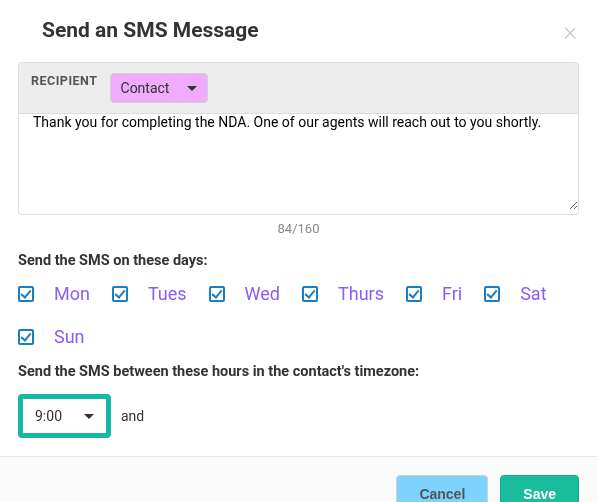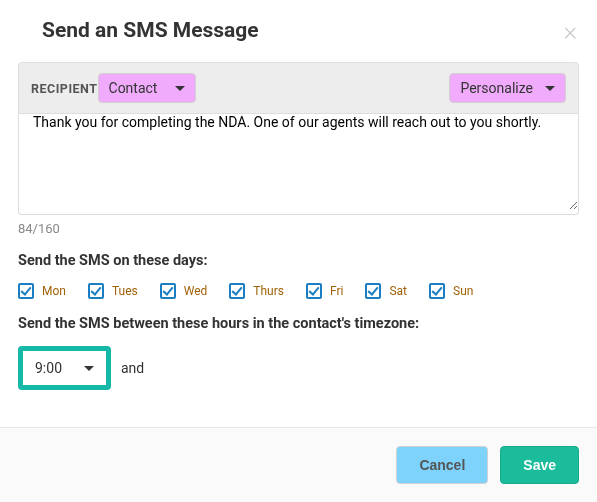--- a/index.html
+++ b/index.html
@@ -3,34 +3,34 @@
   <meta charset="utf-8">
   <style>
     * { box-sizing: border-box; margin: 0; padding: 0; }
     body { font-family: -apple-system, BlinkMacSystemFont, "Segoe UI", Roboto, Helvetica, Arial, sans-serif; color: #333; width: 597px; height: 502px; position: relative; background: #fff; }
     .modal { width: 100%; height: 100%; display: flex; flex-direction: column; }
     .header { padding: 18px 18px 0 18px; display: flex; justify-content: space-between; align-items: flex-start; }
     .title { font-size: 21px; font-weight: 700; color: #333; margin-left: 24px; }
     .close-btn { font-size: 26px; color: #ccc; cursor: pointer; line-height: 1; padding: 0 2px; font-weight: 300; }
     .body { padding: 18px; flex: 1; }
     .recipient-bar { background: #ededed; border: 1px solid #ddd; border-radius: 4px 4px 0 0; padding: 10px 12px; display: flex; align-items: center; justify-content: space-between; }
-    .recipient-left { display: flex; align-items: center; }
+    .recipient-left { display: flex; align-items: flex-start; gap: 12px; }
     .recipient-label { font-size: 12.5px; font-weight: 700; letter-spacing: 0.5px; color: #555; text-transform: uppercase; }
     .select-box { background: #f0abfc; border: 1px solid #d0d0d0; border-radius: 4px; padding: 6px 10px; display: flex; align-items: center; gap: 18px; font-size: 14px; cursor: pointer; }
     .select-box.personalize { gap: 12px; }
     .caret-down { width: 0; height: 0; border-left: 5px solid transparent; border-right: 5px solid transparent; border-top: 5px solid #333; }
     .textarea-wrap { border: 1px solid #ddd; border-top: none; border-radius: 0 0 4px 4px; }
     .textarea { width: 100%; border: none; resize: both; padding: 0 14px; font-size: 14px; font-family: inherit; min-height: 96px; outline: none; border-radius: 0 0 4px 4px; overflow: auto; max-width: 100%; }
-    .char-count { text-align: left; font-size: 13px; color: #888; margin-top: 6px; }
+    .char-count { text-align: center; font-size: 13px; color: #888; margin-top: 6px; }
     .section-label { font-size: 14.5px; font-weight: 700; color: #333; margin-top: 16px; margin-bottom: 14px; }
     .days-row { display: flex; gap: 22px; flex-wrap: wrap; }
     .day-item { display: flex; align-items: center; gap: 8px; cursor: pointer; }
     .checkbox { width: 16px; height: 16px; border: 2px solid #1b7ec2; border-radius: 2px; display: flex; align-items: center; justify-content: center; position: relative; }
     .checkbox.checked::after { content: ""; position: absolute; left: 3px; top: 0px; width: 4px; height: 8px; border: solid #1b7ec2; border-width: 0 2px 2px 0; transform: rotate(40deg); }
-    .day-label { font-size: 12px; color: #a16207; }
+    .day-label { font-size: 18px; color: #8b5cf6; margin-left: 12px; }
     .hours-row { display: flex; align-items: center; gap: 10px; margin-top: 4px; }
     .hour-select { border: 5px solid #14b8a6; border-radius: 4px; background: #fff; padding: 9px 12px; display: flex; align-items: center; gap: 22px; font-size: 14px; cursor: pointer; }
     .and-text { font-size: 14px; color: #333; }
     .footer { border-top: 1px solid #e7e7e7; background: #fafafa; padding: 18px; display: flex; justify-content: flex-end; gap: 12px; margin-top: auto; }
     .btn { font-size: 14px; font-weight: 600; padding: 10px 22px; border-radius: 4px; cursor: pointer; border: 1px solid transparent; }
     .btn-cancel { background: #7dd3fc; border: 1px solid #d0d0d0; color: #555; }
     .btn-save { background: #1abc9c; color: #fff; border: 1px solid #17a98c; }
   </style>
 </head>
 <body>
@@ -44,24 +44,20 @@
 
   <div class="body">
 
     <div class="recipient-bar">
       <div class="recipient-left">
         <span class="recipient-label">RECIPIENT</span>
         <div class="select-box">
           <span>Contact</span>
           <span class="caret-down"></span>
         </div>
-      </div>
-      <div class="select-box personalize">
-        <span>Personalize</span>
-        <span class="caret-down"></span>
       </div>
     </div>
 
     <div class="textarea-wrap">
       <textarea class="textarea" style="">Thank you for completing the NDA. One of our agents will reach out to you shortly.</textarea>
     </div>
     <div class="char-count">84/160</div>
 
     <div class="section-label">Send the SMS on these days:</div>
     <div class="days-row">

